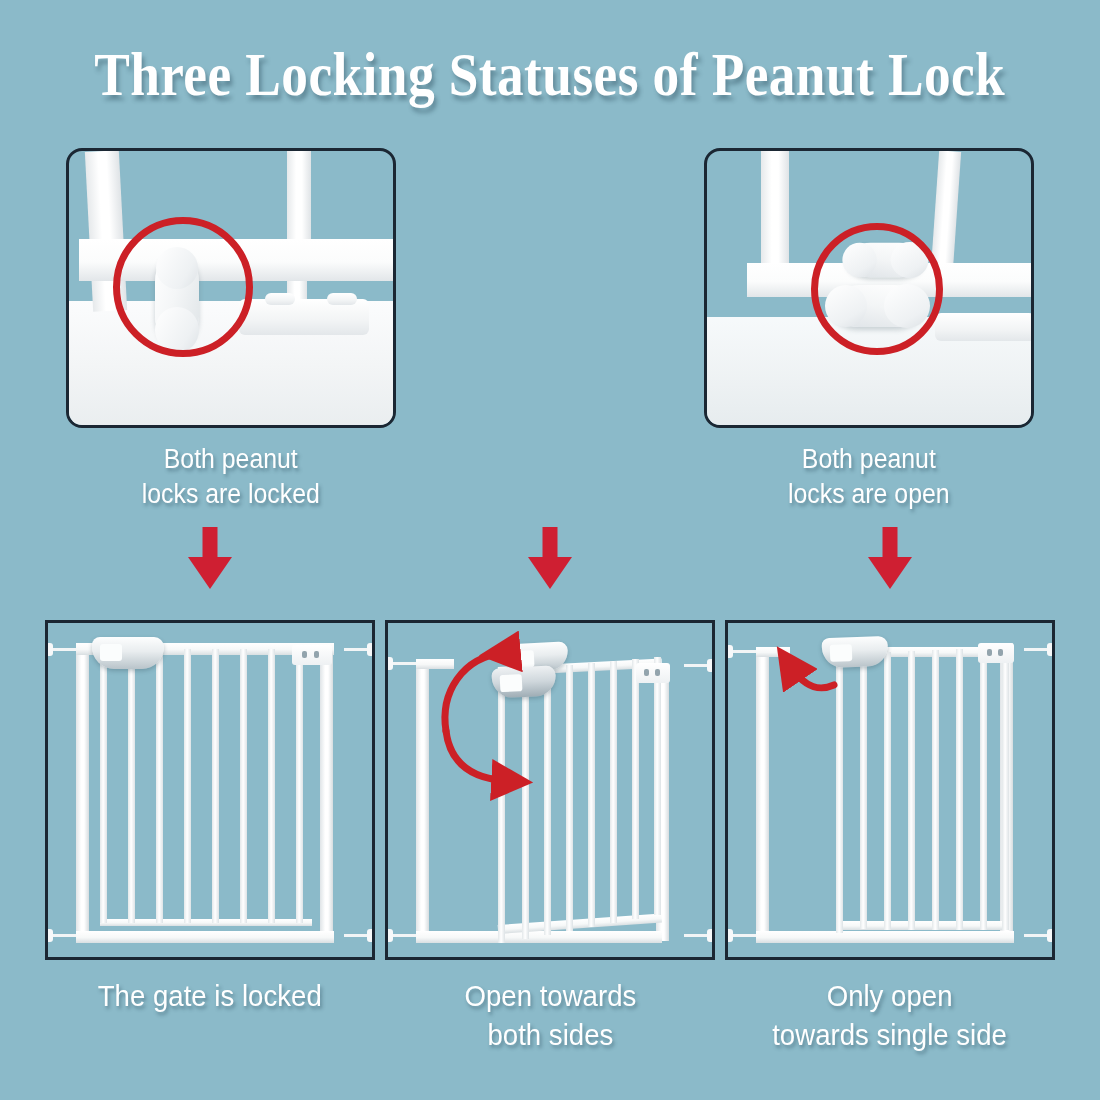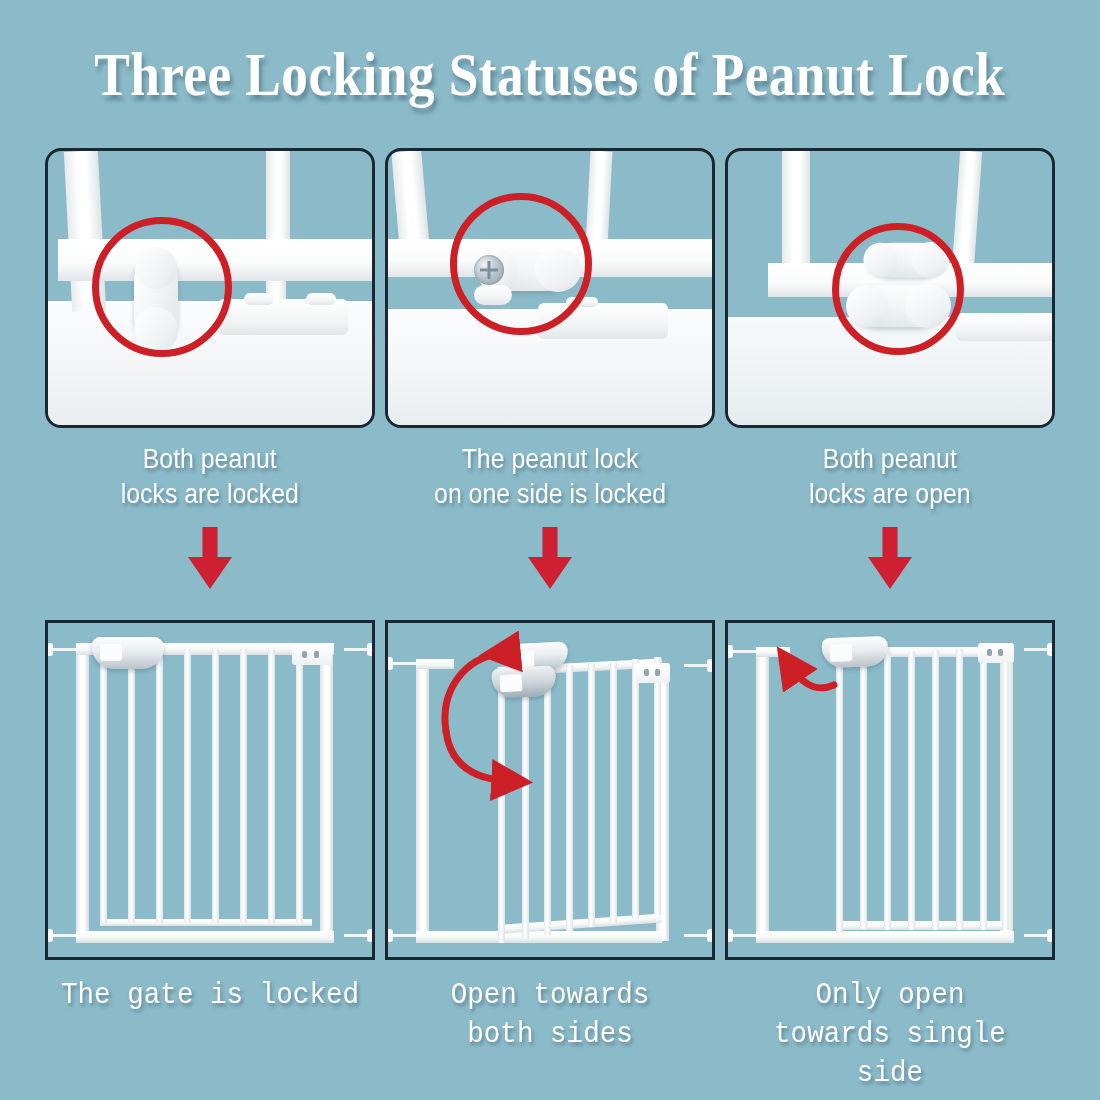--- a/index.html
+++ b/index.html
@@ -280,21 +280,21 @@
   }
 
   
   .arc-svg {
     position: absolute;
     left: 0; top: 0;
     width: 100%; height: 100%;
     pointer-events: none;
   }
 
-  .bottom-row { margin-top: 16px; font-family: Liberation Mono, monospace; }
+  .bottom-row { margin-top: 16px; }
   .caption-bottom {
     margin-top: 16px;
     font-size: 30px;
   }
 </style>
 </head>
 <body>
 
 <div class="title-bar">
   <div class="title">Three Locking Statuses of  Peanut Lock</div>
@@ -314,38 +314,20 @@
         <div class="part plate" style="left:196px; top:142px; width:30px; height:12px;"></div>
         <div class="part plate" style="left:258px; top:142px; width:30px; height:12px;"></div>
         <div class="peanut-v" style="left:86px; top:100px;"></div>
         <div class="red-circle" style="left:44px; top:66px; width:140px; height:140px;"></div>
       </div>
     </div>
     <div class="caption">Both peanut
 locks are locked</div>
   </div>
 
-  <div class="col">
-    <div class="photo-panel">
-      <div class="photo-stage">
-        <div class="part bigwhite" style="left:0; top:158px; width:330px; height:122px;"></div>
-        <div class="part vbar" style="left:8px; top:0; width:30px; height:110px; transform:rotate(-5deg);"></div>
-        <div class="part vbar" style="left:200px; top:0; width:22px; height:96px; transform:rotate(3deg);"></div>
-        <div class="part hbar" style="left:0; top:88px; width:330px; height:38px;"></div>
-        <div class="part plate" style="left:150px; top:152px; width:130px; height:36px;"></div>
-        <div class="part plate" style="left:178px; top:146px; width:32px; height:10px;"></div>
-        <div class="peanut-h" style="left:92px; top:98px;"></div>
-        <div class="screw" style="left:86px; top:104px;"></div>
-        <div class="part plate" style="left:86px; top:134px; width:38px; height:20px; border-radius:10px;"></div>
-        <div class="red-circle" style="left:62px; top:42px; width:142px; height:142px;"></div>
-      </div>
-    </div>
-    <div class="caption">The peanut lock
-on one side is locked</div>
-  </div>
 
   <div class="col">
     <div class="photo-panel">
       <div class="photo-stage">
         <div class="part bigwhite" style="left:0; top:166px; width:330px; height:114px; opacity:.96;"></div>
         <div class="part vbar" style="left:54px; top:0; width:28px; height:134px;"></div>
         <div class="part vbar" style="left:228px; top:0; width:22px; height:120px; transform:rotate(4deg);"></div>
         <div class="part hbar" style="left:40px; top:112px; width:290px; height:34px;"></div>
         <div class="part plate" style="left:228px; top:162px; width:100px; height:28px;"></div>
         <div class="peanut-h" style="left:130px; top:88px; transform:scale(.82);"></div>

